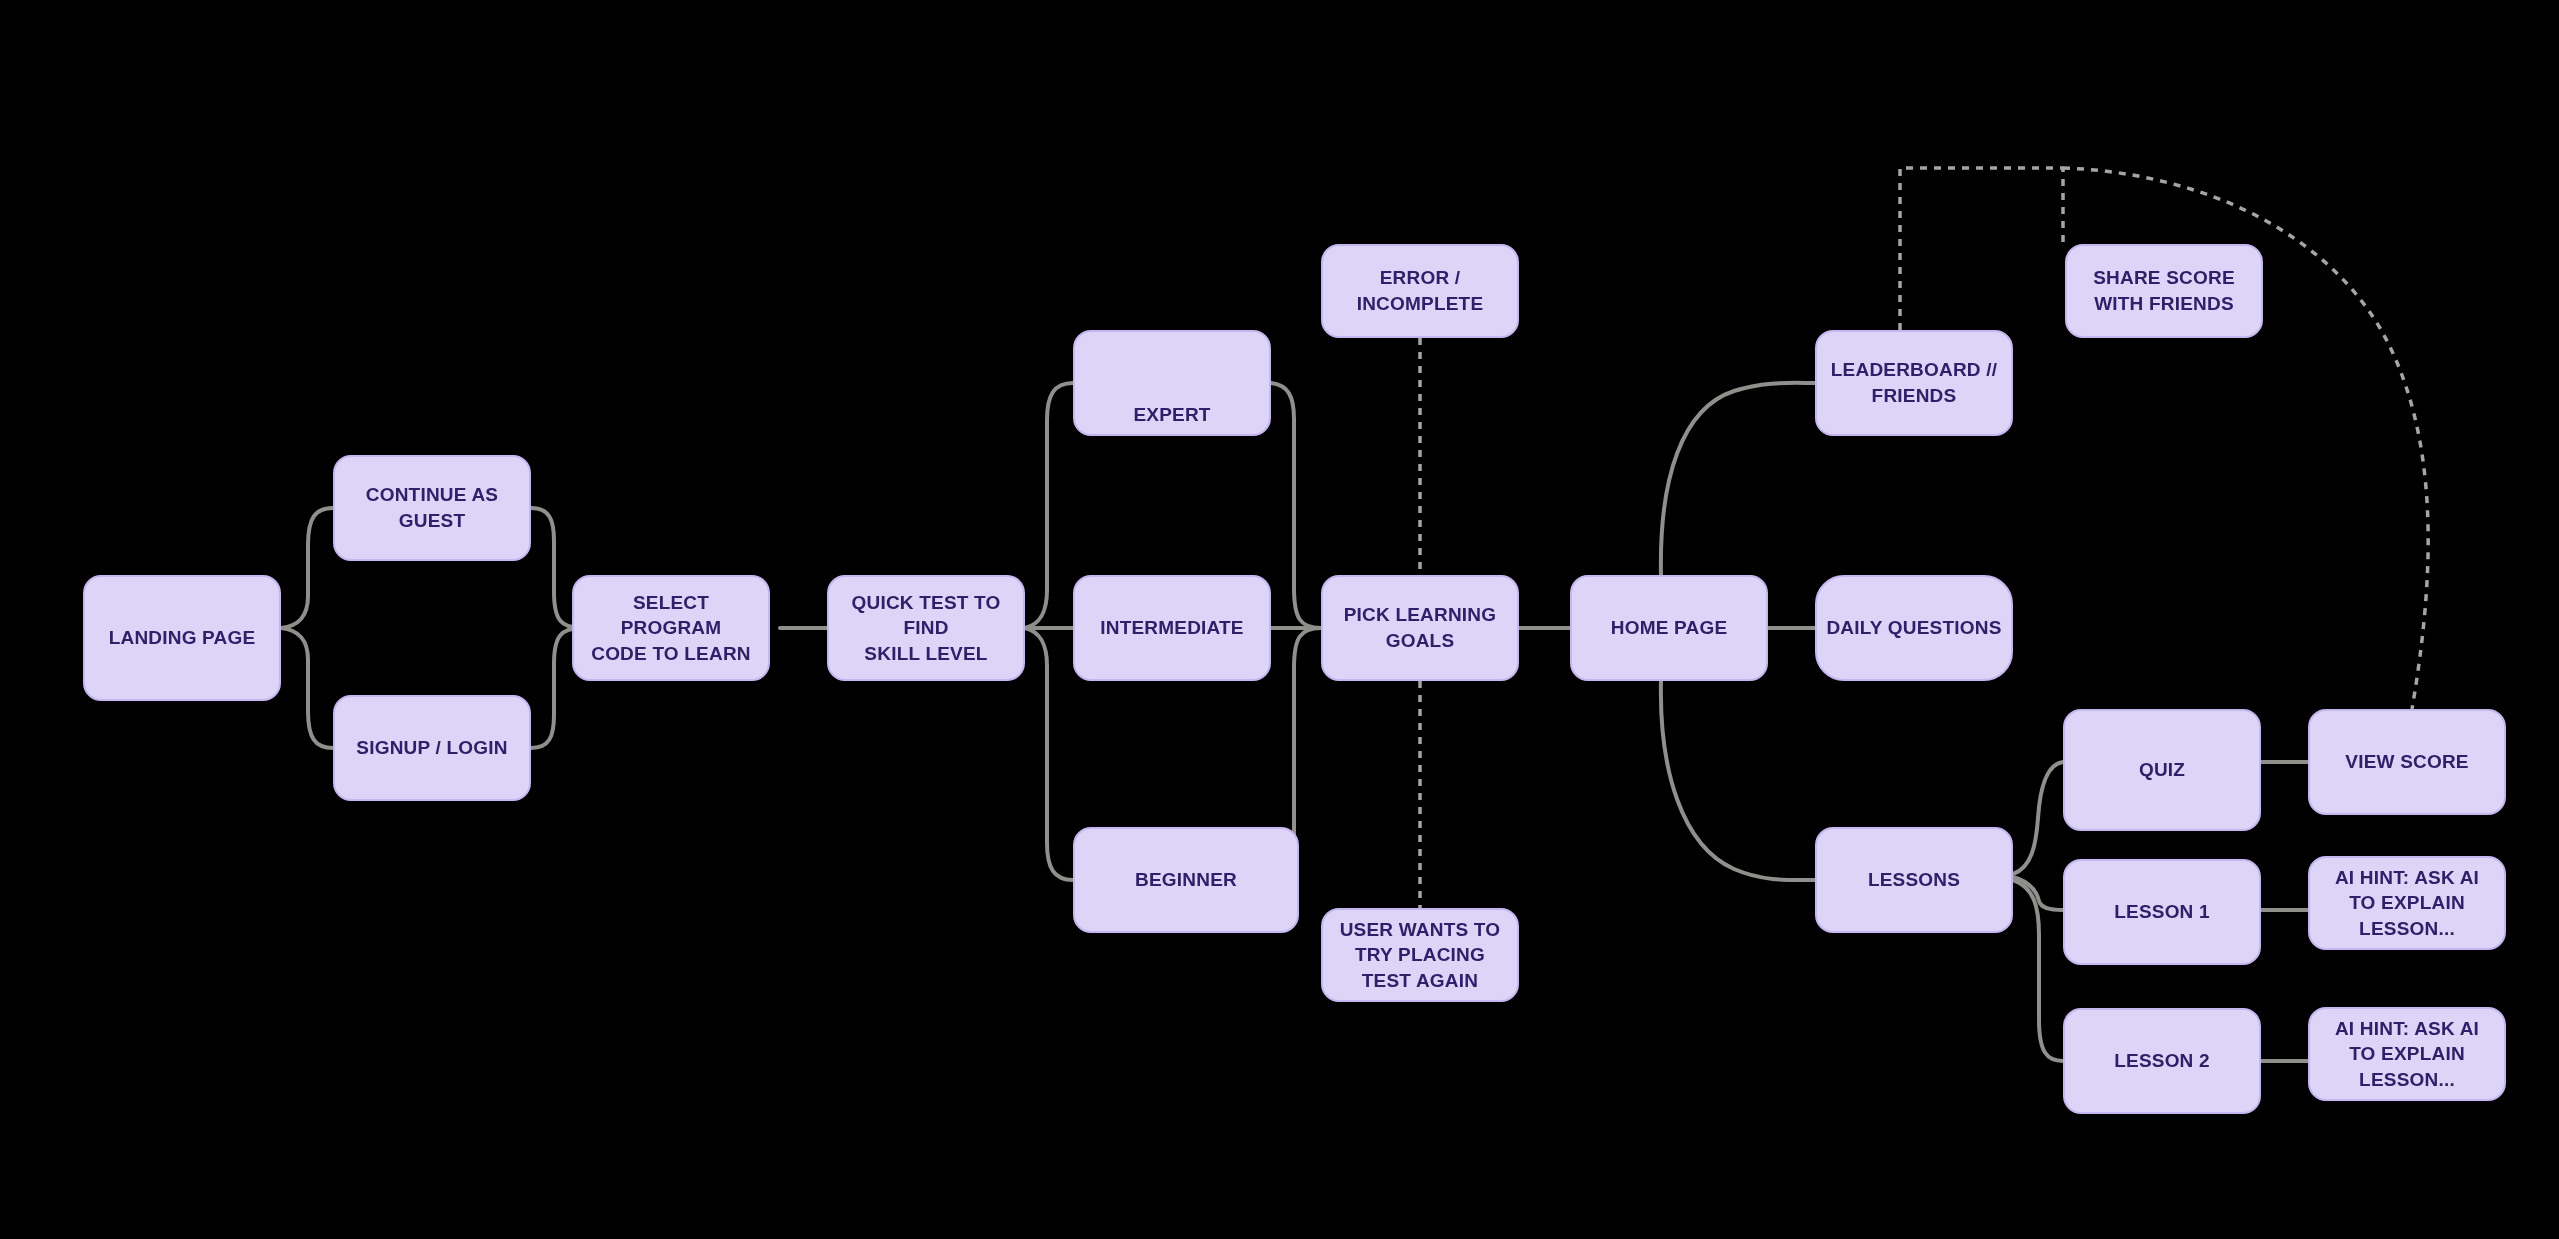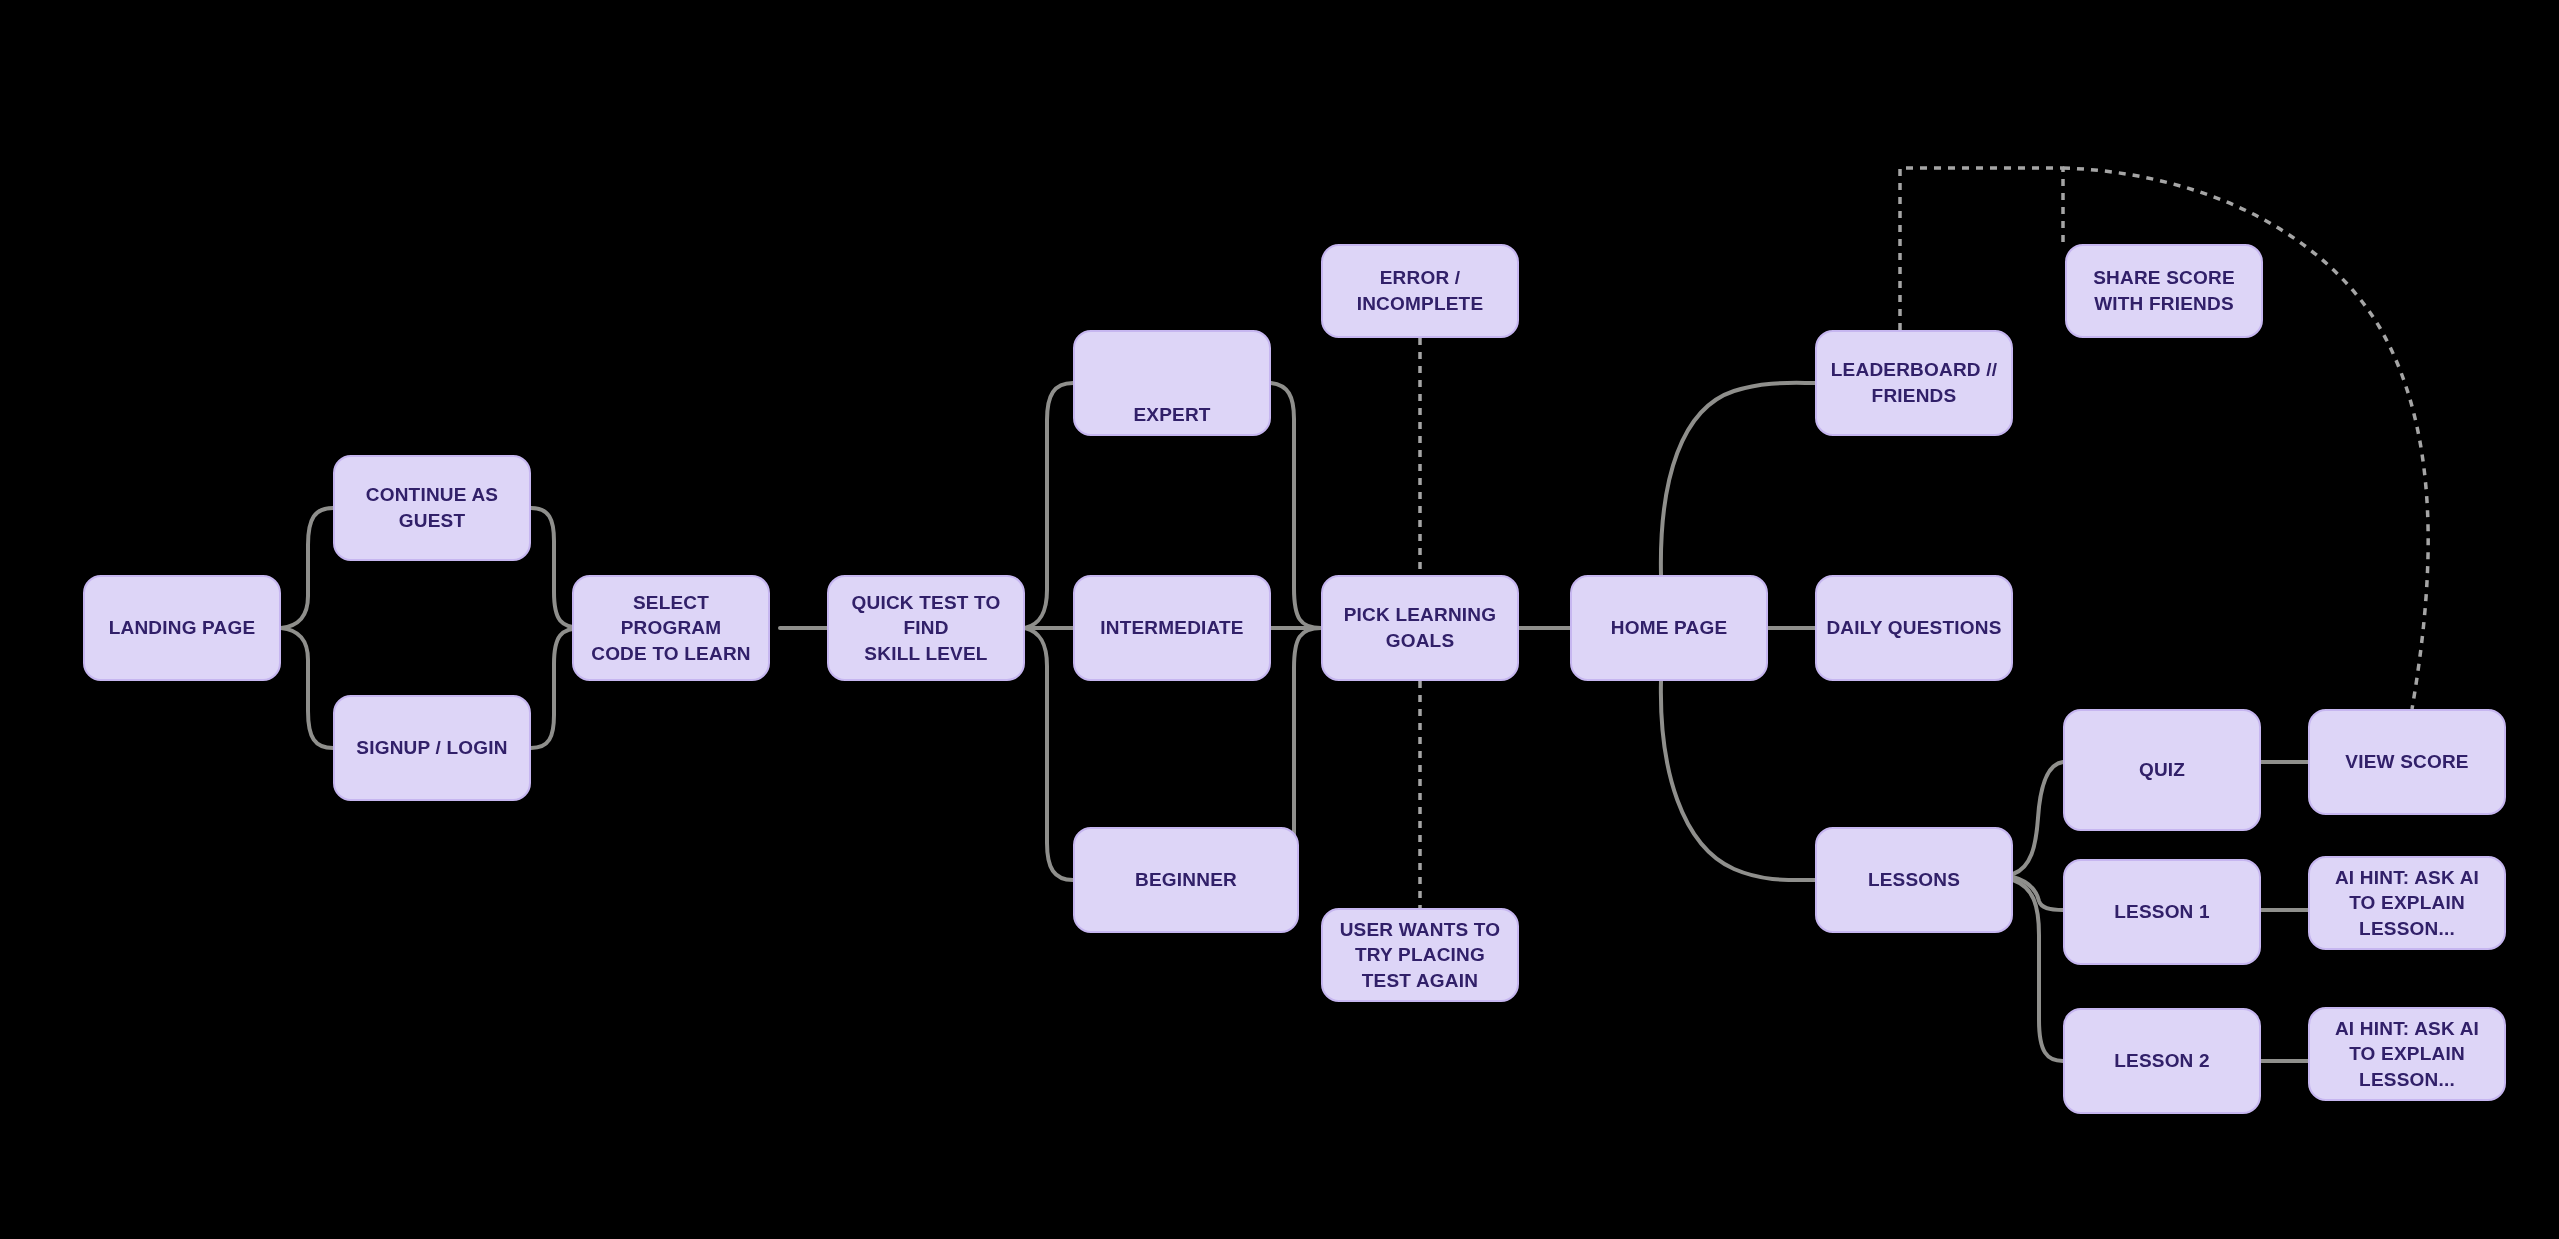--- a/index.html
+++ b/index.html
@@ -89,21 +89,21 @@
       <path d="M 2013 880 C 2033 887 2039 905 2039 935 L 2039 1020 C 2039 1052 2047 1061 2063 1061" class="edge-solid"></path>
       <path d="M 2261 762 L 2308 762" class="edge-solid"></path>
       <path d="M 2261 910 L 2308 910" class="edge-solid"></path>
       <path d="M 2261 1061 L 2308 1061" class="edge-solid"></path>
       <path d="M 1420 338 L 1420 575" class="edge-dashed"></path>
       <path d="M 1420 681 L 1420 908" class="edge-dashed"></path>
       <path d="M 1900 330 L 1900 168 L 2063 168 L 2063 244" class="edge-dashed"></path>
       <path d="M 2063 168 C 2190 172 2318 224 2380 328 C 2442 436 2434 580 2412 709" class="edge-dashed"></path>
     </svg>
   <div id="node-layer">
-      <div class="node" style="left: 83px; top: 575px; width: 198px; height: 106px; padding-left: 8px;">
+      <div class="node" style="left: 83px; top: 575px; width: 198px; height: 126px; padding-left: 8px;">
         <span class="node-label">LANDING PAGE</span>
       </div>
       <div class="node" style="left: 333px; top: 455px; width: 198px; height: 106px; padding-left: 8px;">
         <span class="node-label">CONTINUE AS
 GUEST</span>
       </div>
       <div class="node" style="left: 333px; top: 695px; width: 198px; height: 106px;">
         <span class="node-label">SIGNUP / LOGIN</span>
       </div>
       <div class="node" style="left: 572px; top: 575px; width: 198px; height: 106px;">
@@ -136,21 +136,21 @@
 TRY PLACING
 TEST AGAIN</span>
       </div>
       <div class="node" style="left: 1570px; top: 575px; width: 198px; height: 106px;">
         <span class="node-label">HOME PAGE</span>
       </div>
       <div class="node" style="left: 1815px; top: 330px; width: 198px; height: 106px;">
         <span class="node-label">LEADERBOARD //
 FRIENDS</span>
       </div>
-      <div class="node" style="left: 1815px; top: 575px; width: 198px; height: 106px;">
+      <div class="node" style="left: 1815px; top: 575px; width: 198px; height: 106px; border-radius: 29px;">
         <span class="node-label">DAILY QUESTIONS</span>
       </div>
       <div class="node" style="left: 2065px; top: 244px; width: 198px; height: 94px;">
         <span class="node-label">SHARE SCORE
 WITH FRIENDS</span>
       </div>
       <div class="node" style="left: 1815px; top: 827px; width: 198px; height: 106px;">
         <span class="node-label">LESSONS</span>
       </div>
       <div class="node" style="left: 2063px; top: 709px; width: 198px; height: 122px; align-items: center;">

